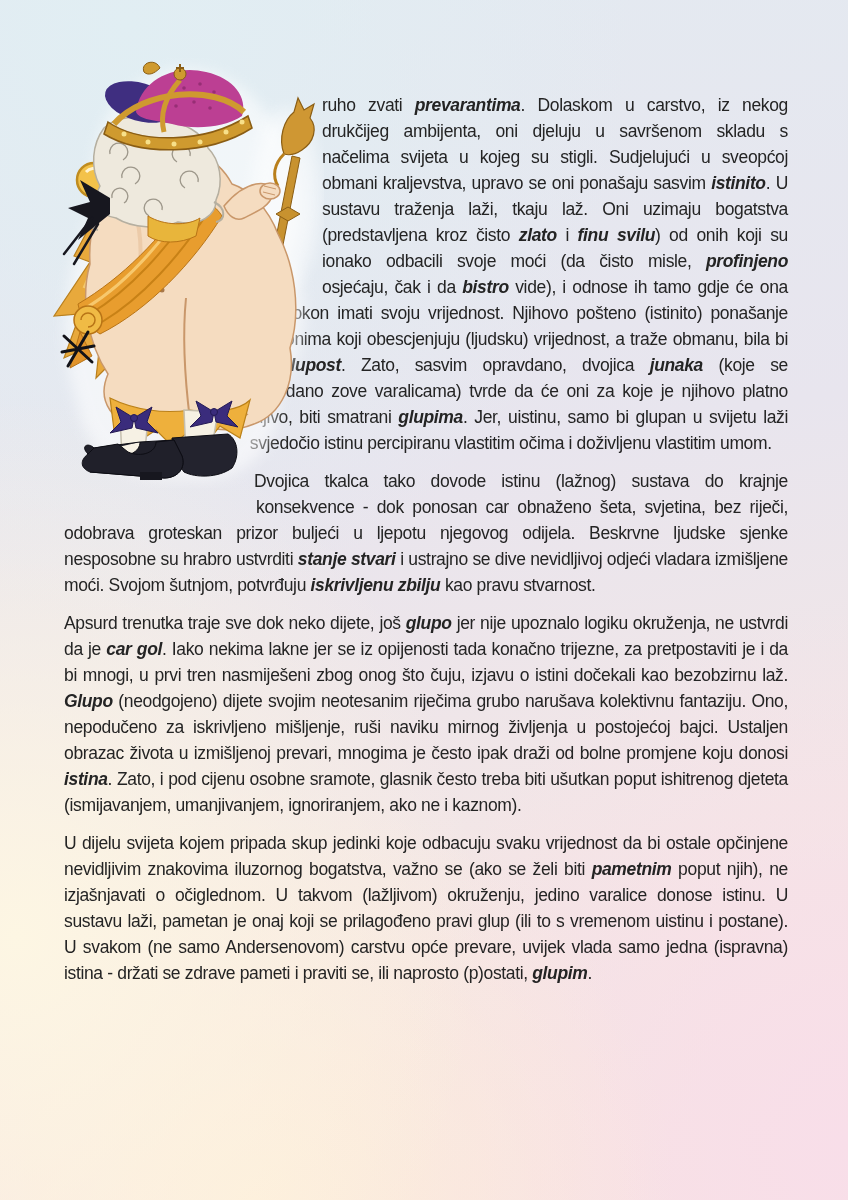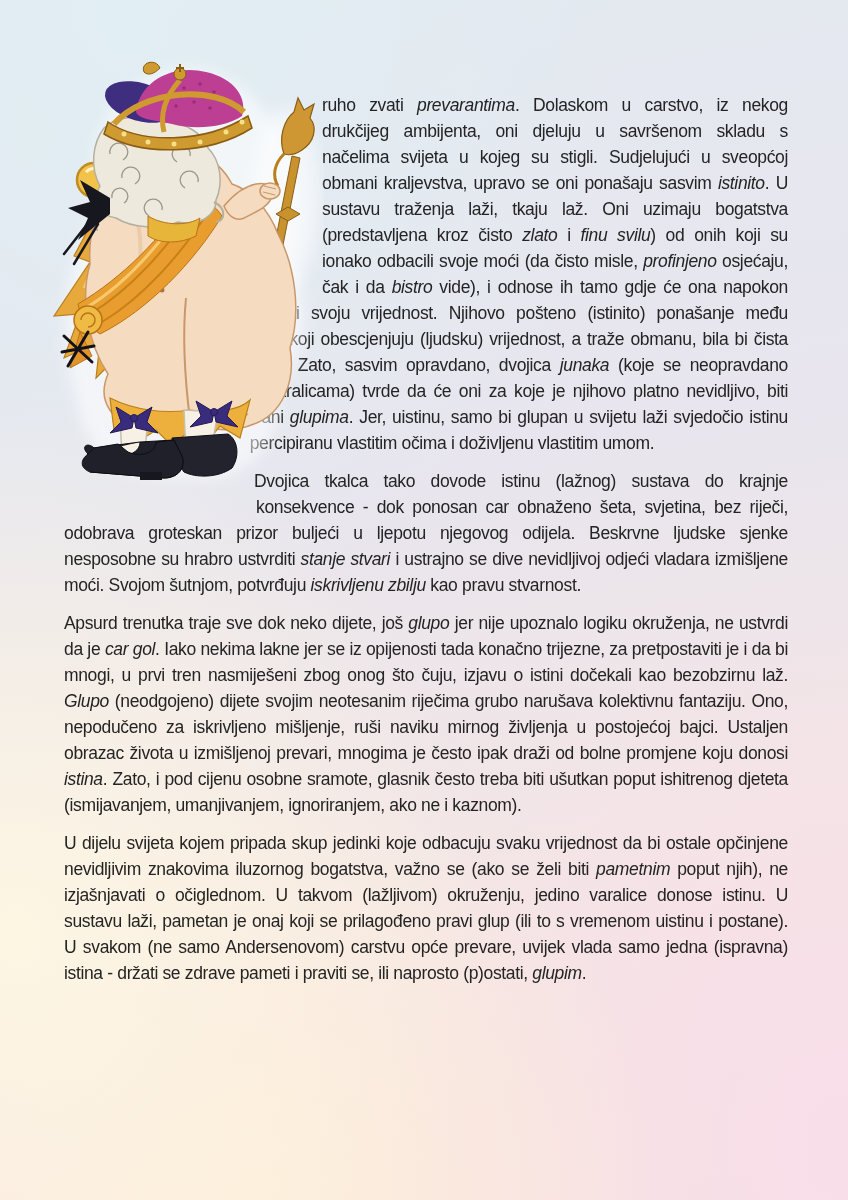--- a/index.html
+++ b/index.html
@@ -19,21 +19,21 @@
   .content{
     position:absolute;left:64px;right:60px;top:92px;
     color:#242424;
   }
   .content p{
     margin:0 0 12px 0;
     font-size:17.5px;line-height:26px;
     text-align:justify;
     letter-spacing:-0.35px;
   }
-  .content p em{font-style:italic;}
+  .content p em{font-style:italic;font-weight:bold;}
   .figure-float{
     float:left;width:280px;height:420px;margin:0;
     shape-outside:polygon(0px 0px, 250px 0px, 250px 185px, 172px 208px, 160px 252px,
                           150px 300px, 140px 336px, 178px 366px, 184px 420px, 0px 420px);
     shape-margin:8px;
   }
   .figure-float svg{
     position:relative;left:-20px;top:-34px;display:block;
   }
 </style>

